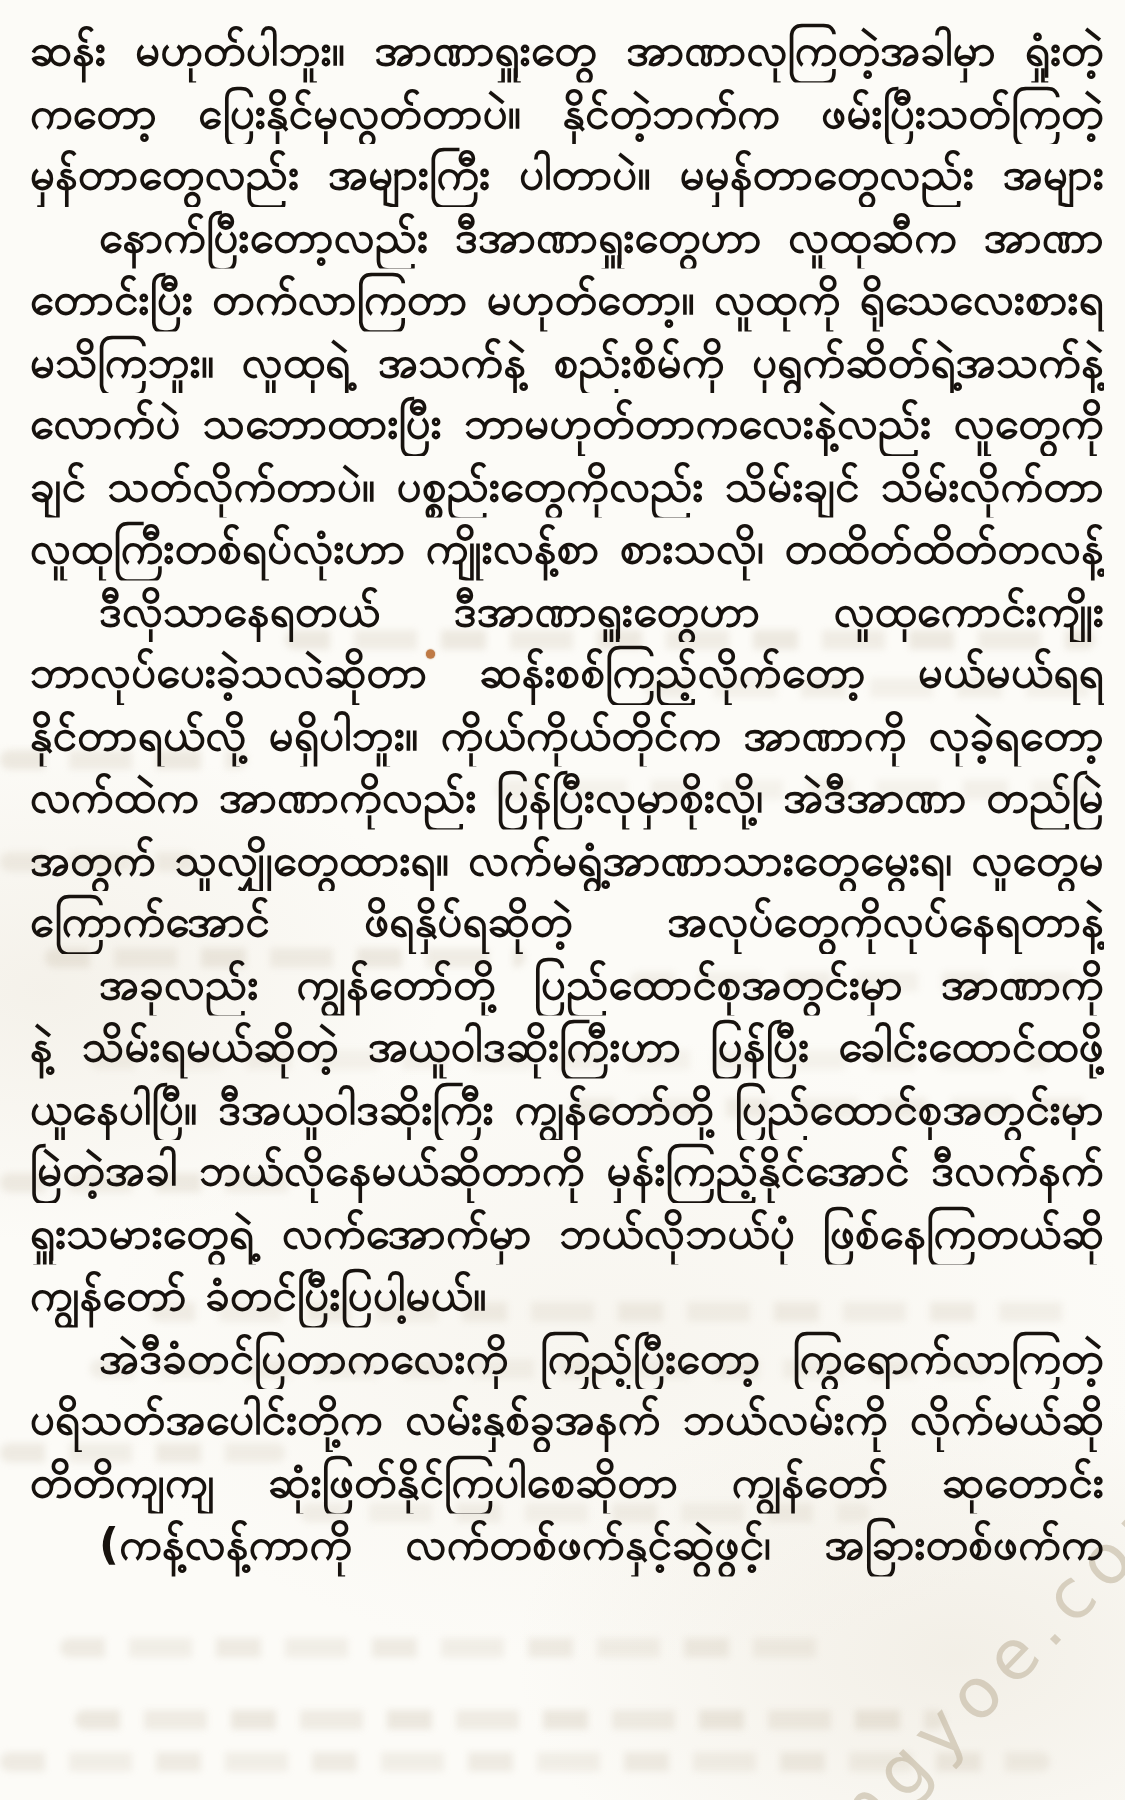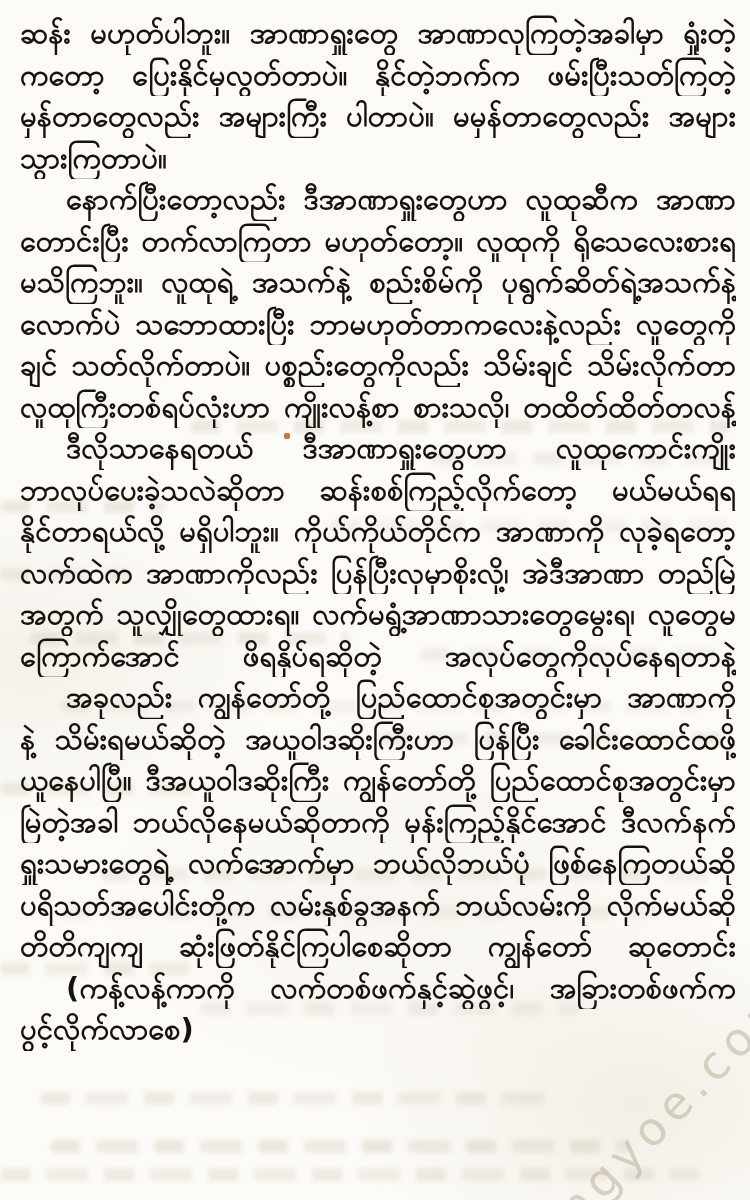--- a/index.html
+++ b/index.html
@@ -86,37 +86,37 @@
   <div class="ghost" style="left:0;top:1168px;width:700px;opacity:.5;"></div>
 
   <div class="watermark">mgyoe.com</div>
 
   <div class="ink-dot"></div>
 
   <div class="text-block" id="text-block">
       <div class="line">ဆန်း မဟုတ်ပါဘူး။ အာဏာရှူးတွေ အာဏာလုကြတဲ့အခါမှာ ရှုံးတဲ့ဘက်</div>
       <div class="line">ကတော့ ပြေးနိုင်မှလွတ်တာပဲ။ နိုင်တဲ့ဘက်က ဖမ်းပြီးသတ်ကြတဲ့အထဲမှာ</div>
       <div class="line">မှန်တာတွေလည်း အများကြီး ပါတာပဲ။ မမှန်တာတွေလည်း အများကြီး ပါ</div>
-      <div class="line noj">သွားကြတာပဲ။</div>
       <div class="line ind">နောက်ပြီးတော့လည်း ဒီအာဏာရှူးတွေဟာ လူထုဆီက အာဏာကို</div>
       <div class="line">တောင်းပြီး တက်လာကြတာ မဟုတ်တော့။ လူထုကို ရိုသေလေးစားရမှန်း</div>
       <div class="line">မသိကြဘူး။ လူထုရဲ့ အသက်နဲ့ စည်းစိမ်ကို ပုရွက်ဆိတ်ရဲ့အသက်နဲ့ စည်းစိမ်</div>
       <div class="line">လောက်ပဲ သဘောထားပြီး ဘာမဟုတ်တာကလေးနဲ့လည်း လူတွေကိုသတ်</div>
       <div class="line">ချင် သတ်လိုက်တာပဲ။ ပစ္စည်းတွေကိုလည်း သိမ်းချင် သိမ်းလိုက်တာပဲ။</div>
       <div class="line">လူထုကြီးတစ်ရပ်လုံးဟာ ကျိုးလန့်စာ စားသလို၊ တထိတ်ထိတ်တလန့်လန့်</div>
       <div class="line ind">ဒီလိုသာနေရတယ် ဒီအာဏာရှူးတွေဟာ လူထုကောင်းကျိုးအတွက်</div>
       <div class="line">ဘာလုပ်ပေးခဲ့သလဲဆိုတာ ဆန်းစစ်ကြည့်လိုက်တော့ မယ်မယ်ရရ လုပ်ပေး</div>
       <div class="line">နိုင်တာရယ်လို့ မရှိပါဘူး။ ကိုယ်ကိုယ်တိုင်က အာဏာကို လုခဲ့ရတော့ ကိုယ့်</div>
       <div class="line">လက်ထဲက အာဏာကိုလည်း ပြန်ပြီးလုမှာစိုးလို့၊ အဲဒီအာဏာ တည်မြဲဖို့</div>
       <div class="line">အတွက် သူလျှိုတွေထားရ။ လက်မရွံ့အာဏာသားတွေမွေးရ၊ လူတွေမကြောက်</div>
       <div class="line">ကြောက်အောင် ဖိရနှိပ်ရဆိုတဲ့ အလုပ်တွေကိုလုပ်နေရတာနဲ့ အချိန်ကုန်တာပဲ။</div>
       <div class="line ind">အခုလည်း ကျွန်တော်တို့ ပြည်ထောင်စုအတွင်းမှာ အာဏာကို လက်နက်</div>
       <div class="line">နဲ့ သိမ်းရမယ်ဆိုတဲ့ အယူဝါဒဆိုးကြီးဟာ ပြန်ပြီး ခေါင်းထောင်ထဖို့ အရှိန်</div>
       <div class="line">ယူနေပါပြီ။ ဒီအယူဝါဒဆိုးကြီး ကျွန်တော်တို့ ပြည်ထောင်စုအတွင်းမှာ တည်</div>
       <div class="line">မြဲတဲ့အခါ ဘယ်လိုနေမယ်ဆိုတာကို မှန်းကြည့်နိုင်အောင် ဒီလက်နက် အာဏာ</div>
       <div class="line">ရှူးသမားတွေရဲ့ လက်အောက်မှာ ဘယ်လိုဘယ်ပုံ ဖြစ်နေကြတယ်ဆိုတာကို</div>
+      <div class="line noj">ကျွန်တော် ခံတင်ပြီးပြပါ့မယ်။</div>
+      <div class="line ind">အဲဒီခံတင်ပြတာကလေးကို ကြည့်ပြီးတော့ ကြွရောက်လာကြတဲ့</div>
       <div class="line">ပရိသတ်အပေါင်းတို့က လမ်းနှစ်ခွအနက် ဘယ်လမ်းကို လိုက်မယ်ဆိုတာ</div>
       <div class="line">တိတိကျကျ ဆုံးဖြတ်နိုင်ကြပါစေဆိုတာ ကျွန်တော် ဆုတောင်းလိုက်ပါတယ်။</div>
       <div class="line ind">(ကန့်လန့်ကာကို လက်တစ်ဖက်နှင့်ဆွဲဖွင့်၊ အခြားတစ်ဖက်ကလည်း</div>
-      <div class="line noj">ပွင့်လိုက်လာစေ)</div>
     </div>
 
 </div>
 
 </body></html>

